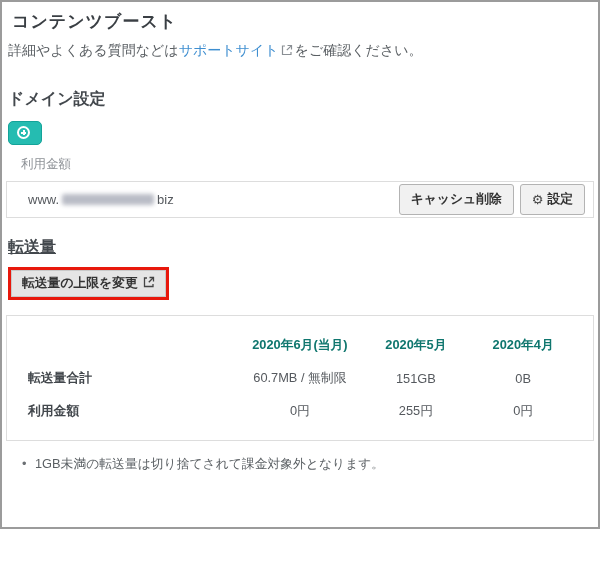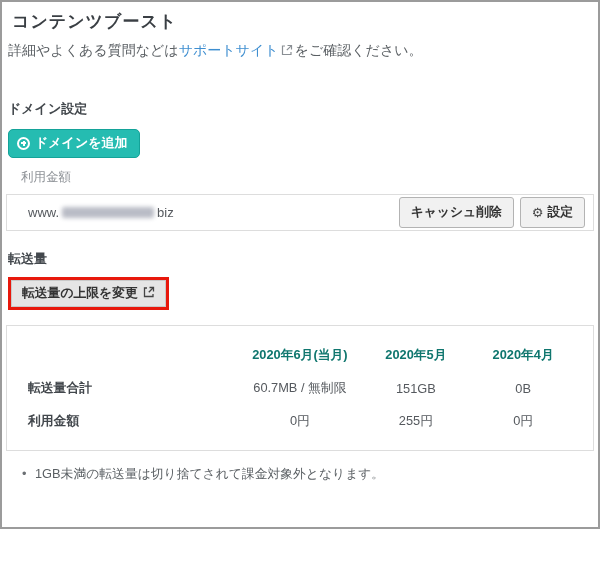--- a/index.html
+++ b/index.html
@@ -19,22 +19,22 @@
   .page-title {
     font-size:17px; font-weight:bold; color:#3a3f44;
     margin:2px 6px 0;
     letter-spacing:1px;
   }
   .intro { margin:18px 2px 0; font-size:12.8px; line-height:22px; color:#5a5f63; }
   .intro-line2 { margin:7px 2px 0; font-size:14px; line-height:20px; color:#5a5f63; }
   a.support-link { color:var(--link,#3e8ed0); text-decoration:none; }
   .ext-icon { display:inline-block; vertical-align:-1px; margin:0 2px; color:#8a8f94; }
   .section-heading {
-    font-size:13px; font-weight:bold; color:#43484d;
-    margin:39px 2px 0;
+    font-size:16px; font-weight:bold; color:#43484d;
+    margin:28px 2px 0;
   }
   .btn-add {
     display:inline-flex; align-items:center; gap:5px;
     margin:11px 0 0 2px;
     background:var(--teal,#25bcb1);
     border:1px solid #14a399;
     border-radius:5px;
     color:#fff; font-weight:bold; font-size:13px;
     padding:4px 11px 5px 8px;
     cursor:pointer;
@@ -125,21 +125,20 @@
   <p class="intro-line2"><span>詳細やよくある質問などは</span><a href="#" class="support-link">サポートサイト</a><span class="ext-icon"><svg width="12" height="12" viewBox="0 0 12 12">
           <path d="M4 2 H1.5 V10.5 H10 V8" fill="none" stroke="currentColor" stroke-width="1.2"></path>
           <path d="M6.5 1.5 H10.5 V5.5" fill="none" stroke="currentColor" stroke-width="1.2"></path>
           <path d="M10.2 1.8 L5.8 6.2" fill="none" stroke="currentColor" stroke-width="1.2"></path>
         </svg></span><span>をご確認ください。</span></p>
 
   <h2 class="section-heading">ドメイン設定</h2>
 
   <button class="btn-add">
     <span class="plus-circle"></span>
-    <span>ドメインを追加</span>
   </button>
 
   <div class="col-label">利用金額</div>
 
   <div class="domain-card">
     <span class="domain-text">
         <span>www.</span>
         <span class="blur-chip"></span>
         <span>biz</span>
       </span>
@@ -147,21 +146,21 @@
       <button class="btn-light">
           <span>キャッシュ削除</span>
         </button>
       <button class="btn-light">
           <span class="gear">⚙</span>
           <span>設定</span>
         </button>
     </span>
   </div>
 
-  <h2 class="section-heading" style="margin-top:19px;">転送量</h2>
+  <h2 class="section-heading" style="margin-top:19px;text-decoration:underline;">転送量</h2>
 
   <span class="annotation-box">
     <button class="btn-limit">
       <span>転送量の上限を変更</span>
       <span class="ext-icon"><svg width="12" height="12" viewBox="0 0 12 12">
             <path d="M4 2 H1.5 V10.5 H10 V8" fill="none" stroke="currentColor" stroke-width="1.3"></path>
             <path d="M6.5 1.5 H10.5 V5.5" fill="none" stroke="currentColor" stroke-width="1.3"></path>
             <path d="M10.2 1.8 L5.8 6.2" fill="none" stroke="currentColor" stroke-width="1.3"></path>
           </svg></span>
     </button>

